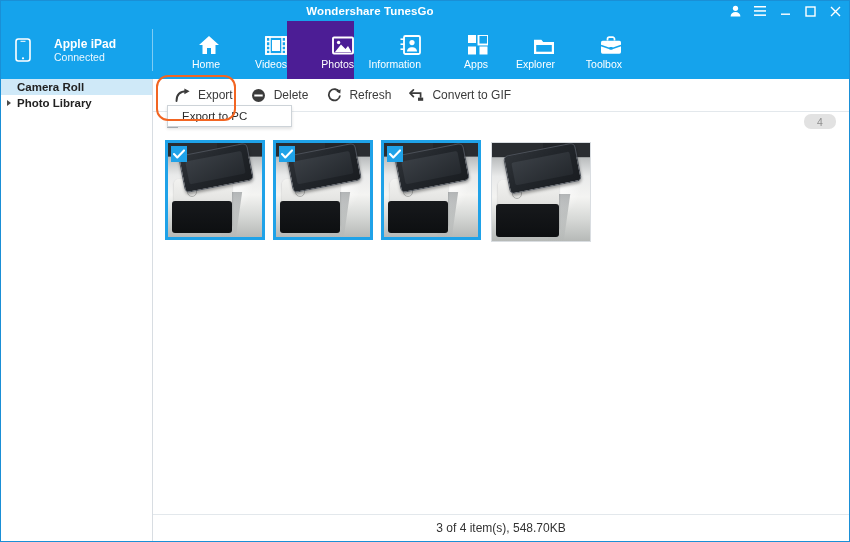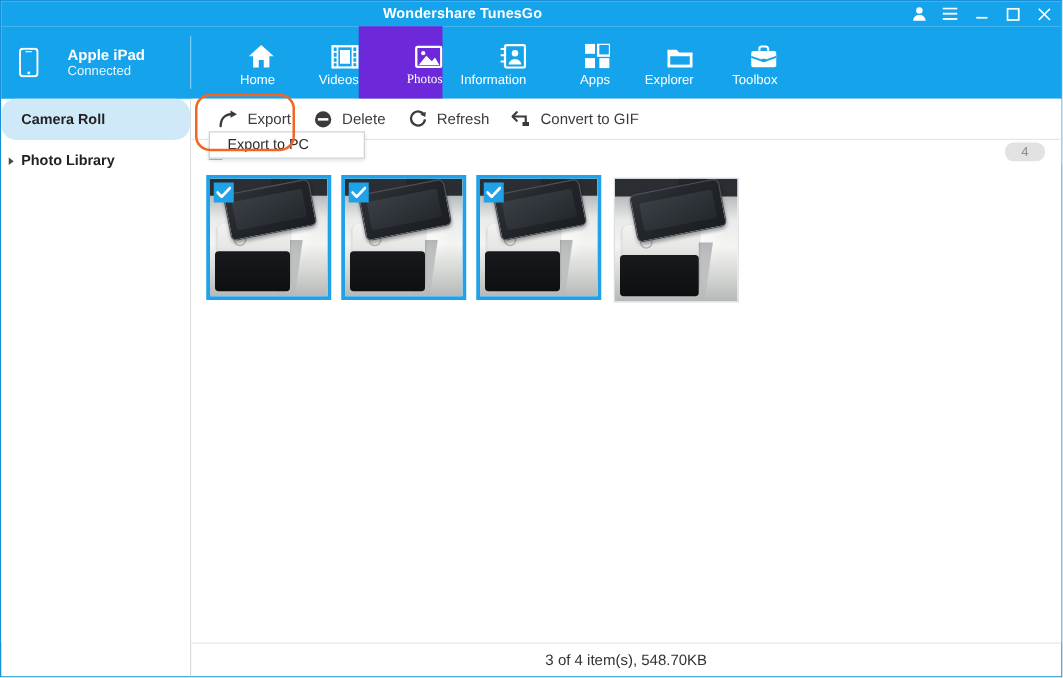--- a/index.html
+++ b/index.html
@@ -54,36 +54,36 @@
     background:rgba(255,255,255,.45);
   }
   .dev-icon{ width:16px; height:24px; position:relative; flex:none; }
   .dev-name{ color:#fff; font-size:12px; font-weight:bold; line-height:14px;}
   .dev-status{ color:#eaf7ff; font-size:10.5px; line-height:13px;}
   .nav{ display:flex; align-items:stretch; flex:1; }
   .nav-item{
     width:67px; display:flex; flex-direction:column; align-items:flex-end;
     justify-content:center; gap:3px; cursor:default;
   }
-  .nav-item.active{ background:#6d28d9;font-family:Liberation Serif, serif; }
+  .nav-item.active{ background:#4c1d95; }
   .nav-ico{ height:24px; display:flex; align-items:flex-end; }
   .nav-lbl{ color:#fff; font-size:10.5px; line-height:12px; }
 
   
   .body{ flex:1; display:flex; min-height:0; }
 
   
   .sidebar{
     width:152px; flex:none; background:#fff;
     border-right:1px solid #d8dde2;
     padding-top:0;
   }
   .side-item{
-    height:33px; display:flex; align-items:center; padding-left:16px;
-    font-size:11.5px; color:#222; cursor:default; position:relative;border-radius:12px;
+    height:16px; display:flex; align-items:center; padding-left:16px;
+    font-size:11.5px; color:#222; cursor:default; position:relative;
   }
   .side-item.selected{ background:#cfe9f8; font-weight:bold; }
   .side-item .caret{
     position:absolute; left:6px; width:0;height:0;
     border-left:4px solid #4a4a4a; border-top:3.5px solid transparent;
     border-bottom:3.5px solid transparent;
   }
   .side-item .lbl{ font-weight:bold; }
 
   

